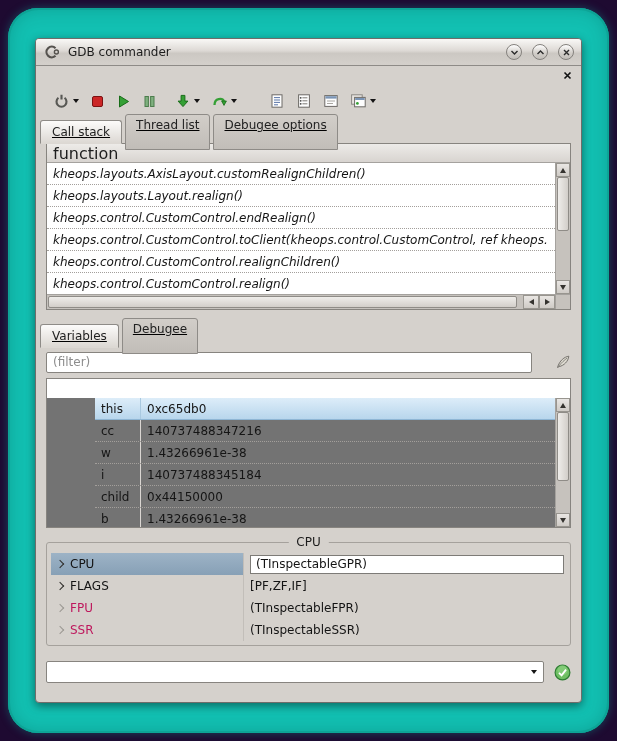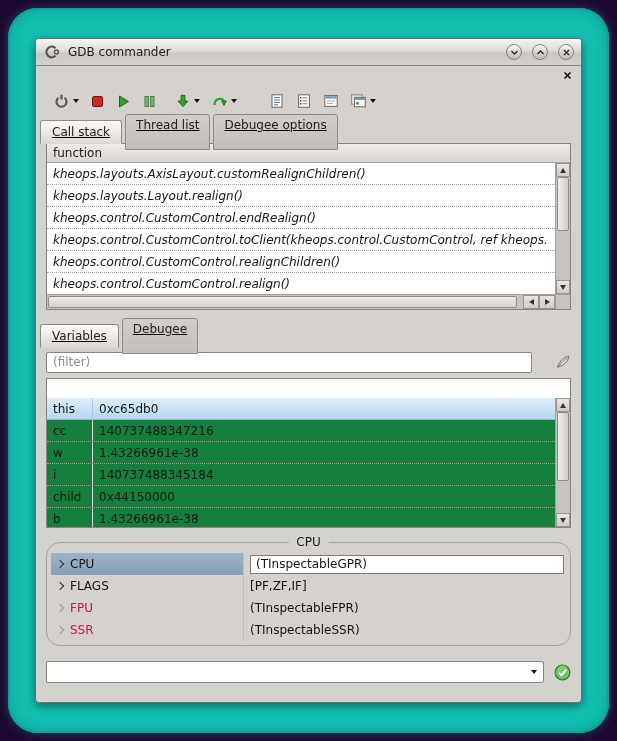--- a/index.html
+++ b/index.html
@@ -70,21 +70,21 @@
   
   .cs-frame {
     margin: 0 10px; height: 167px; flex: 0 0 167px;
     border: 1px solid #87847f; background: #fff;
     display: grid; grid-template-columns: 1fr 15px; grid-template-rows: 19px 1fr 15px;
     position: relative; z-index: 1;
   }
   .col-header {
     background: linear-gradient(#edebe8, #d8d4d0);
     border-bottom: 1px solid #a5a29e;
-    font-size: 12px; color: #1d1d1d;
+    font-size: 16px; color: #1d1d1d;
     display: flex; align-items: center; padding-left: 6px;
   }
   .cs-header { grid-column: 1 / 3; }
   .cs-body { grid-area: 2 / 1; overflow: hidden; background: #fff; }
   .cs-row {
     height: 22px; display: flex; align-items: center;
     padding-left: 6px; font-size: 12px; color: #151515;
     border-bottom: 1px dotted #a39f9b;
     white-space: nowrap; overflow: hidden; font-style: italic;
   }
@@ -115,31 +115,31 @@
   .filter-input::placeholder { color: #8d8d8d; opacity: 1; }
   
   .vars-frame {
     margin: 0 10px; height: 150px; flex: 0 0 150px;
     border: 1px solid #87847f; background: #fff;
     display: grid; grid-template-columns: 1fr 15px; grid-template-rows: 19px 1fr;
   }
   .vars-header { grid-column: 1 / 3; display: flex; padding-left: 0; }
   .vh-name { width: 46px; flex: 0 0 46px; border-right: 1px solid #a5a29e; display: flex; align-items: center; padding-left: 6px; }
   .vh-value { flex: 1; display: flex; align-items: center; padding-left: 6px; }
-  .vars-body { grid-area: 2 / 1; overflow: hidden; background: #15803d; }
+  .vars-body { grid-area: 2 / 1; overflow: hidden; background: #737373; padding-left: 48px; }
   .var-row { height: 22px; display: flex; align-items: stretch; border-bottom: 1px dotted #a39f9b; font-size: 12px; color: #151515; }
   .var-name { width: 46px; flex: 0 0 46px; display: flex; align-items: center; padding-left: 6px; border-right: 1px solid #dad6d2; }
   .var-value { flex: 1; display: flex; align-items: center; padding-left: 6px; white-space: nowrap; overflow: hidden; }
   .var-row.selected { background: linear-gradient(#ddedf9, #b8d6ec); border-bottom: 1px solid #8fb6d4; }
   .var-row.selected .var-name { border-right-color: #a9c9e0; }
   .vars-vscroll { grid-area: 2 / 2; }
   
   .cpu-box {
     margin: 14px 10px 0; flex: 0 0 104px; height: 104px;
-    border: 1px solid #a5a19c; border-radius: 14px;
+    border: 1px solid #a5a19c; border-radius: 3px;
     position: relative; padding: 10px 4px 12px;
   }
   .cpu-legend {
     position: absolute; top: -8px; left: 50%; transform: translateX(-50%);
     background: #d5d1cc; padding: 0 8px; font-size: 12px; color: #1d1d1d;
   }
   .cpu-row { height: 22px; display: flex; align-items: center; font-size: 12px; color: #141414; }
   .cpu-name { width: 192px; flex: 0 0 192px; height: 100%; display: flex; align-items: center; gap: 7px; padding-left: 6px; }
   .cpu-row.selected .cpu-name { background: linear-gradient(#9db3c6, #87a0b6); }
   .cpu-value { flex: 1; height: 100%; display: flex; align-items: center; padding-left: 6px; border-left: 1px solid #c2beb9; }

